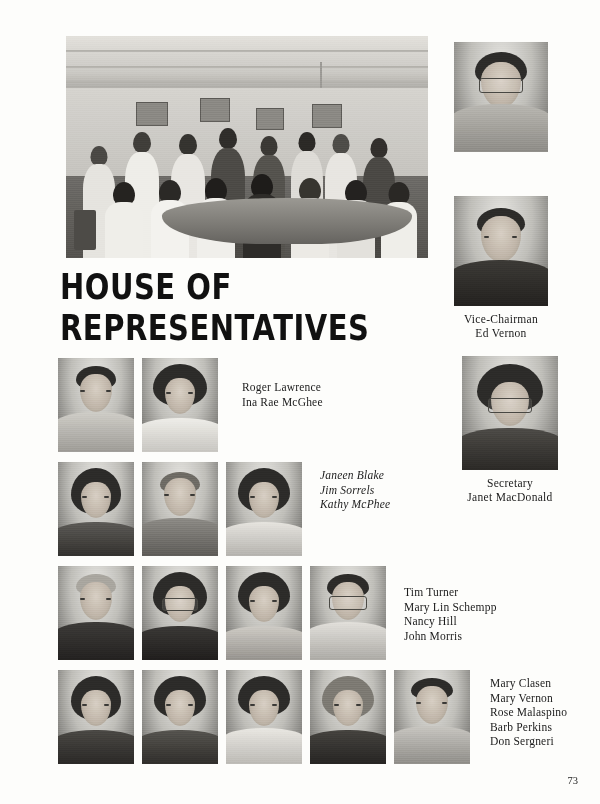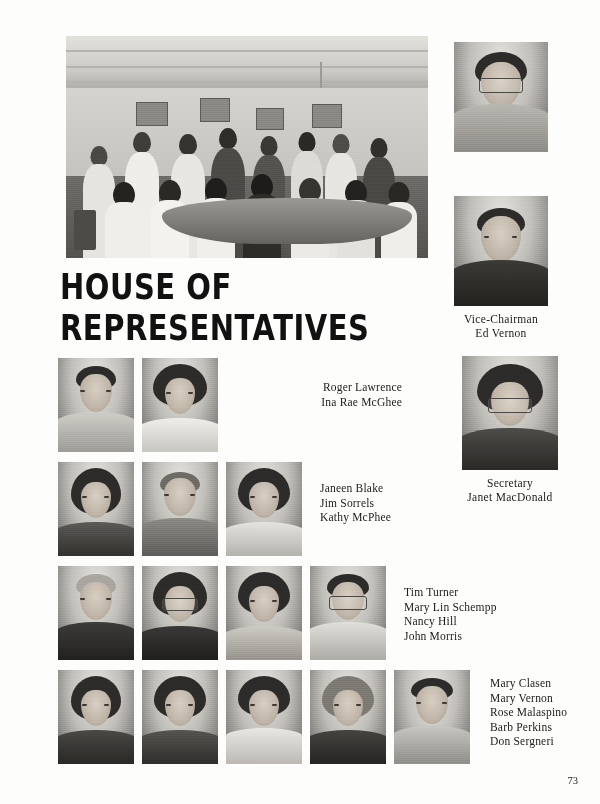--- a/index.html
+++ b/index.html
@@ -350,21 +350,21 @@
   </div>
   <div class="photo portrait" style="left:142px; top:358px; width:76px; height:94px;">
     <div class="bg"></div>
     <div class="hair" style="top:6px; width:54px; height:42px;"></div>
     <div class="face" style="top:20px; width:30px; height:36px;"></div>
     <div class="eyeL" style="top:34px; left:24px;"></div>
     <div class="eyeR" style="top:34px; left:46px;"></div>
     <div class="body" style="width:86px; height:34px; background:linear-gradient(180deg,#efeee9 0%, #c8c6c1 100%);"></div>
     <div class="grain"></div>
   </div>
-  <div class="name-list" style="left:242px; top:380px; width:160px;text-align:right;">Roger Lawrence
+  <div class="name-list" style="left:242px; top:380px; width:160px;">Roger Lawrence
 Ina Rae McGhee</div>
 
   <div class="photo portrait" style="left:58px; top:462px; width:76px; height:94px;">
     <div class="bg"></div>
     <div class="hair" style="top:6px; width:50px; height:46px;"></div>
     <div class="face" style="top:20px; width:30px; height:36px;"></div>
     <div class="eyeL" style="top:34px; left:24px;"></div>
     <div class="eyeR" style="top:34px; left:46px;"></div>
     <div class="body" style="width:86px; height:34px; background:linear-gradient(180deg,#5c5a56 0%, #33312e 100%);"></div>
     <div class="grain"></div>
@@ -380,21 +380,21 @@
   </div>
   <div class="photo portrait" style="left:226px; top:462px; width:76px; height:94px;">
     <div class="bg"></div>
     <div class="hair" style="top:6px; width:52px; height:44px;"></div>
     <div class="face" style="top:20px; width:30px; height:36px;"></div>
     <div class="eyeL" style="top:34px; left:24px;"></div>
     <div class="eyeR" style="top:34px; left:46px;"></div>
     <div class="body" style="width:86px; height:34px; background:linear-gradient(180deg,#e6e4df 0%, #b5b3ae 100%);"></div>
     <div class="grain"></div>
   </div>
-  <div class="name-list" style="left:320px; top:481px; width:170px;">Janeen Blake
+  <div class="name-list" style="left:320px; top:468px; width:170px;font-style:italic;">Janeen Blake
 Jim Sorrels
 Kathy McPhee</div>
 
   <div class="photo portrait" style="left:58px; top:566px; width:76px; height:94px;">
     <div class="bg"></div>
     <div class="hair" style="top:8px; width:40px; height:22px;background:#a9a69f;"></div>
     <div class="face" style="top:16px; width:32px; height:38px;"></div>
     <div class="eyeL" style="top:32px; left:22px;"></div>
     <div class="eyeR" style="top:32px; left:48px;"></div>
     <div class="body" style="width:86px; height:38px; background:linear-gradient(180deg,#3d3b38 0%, #232120 100%);"></div>

